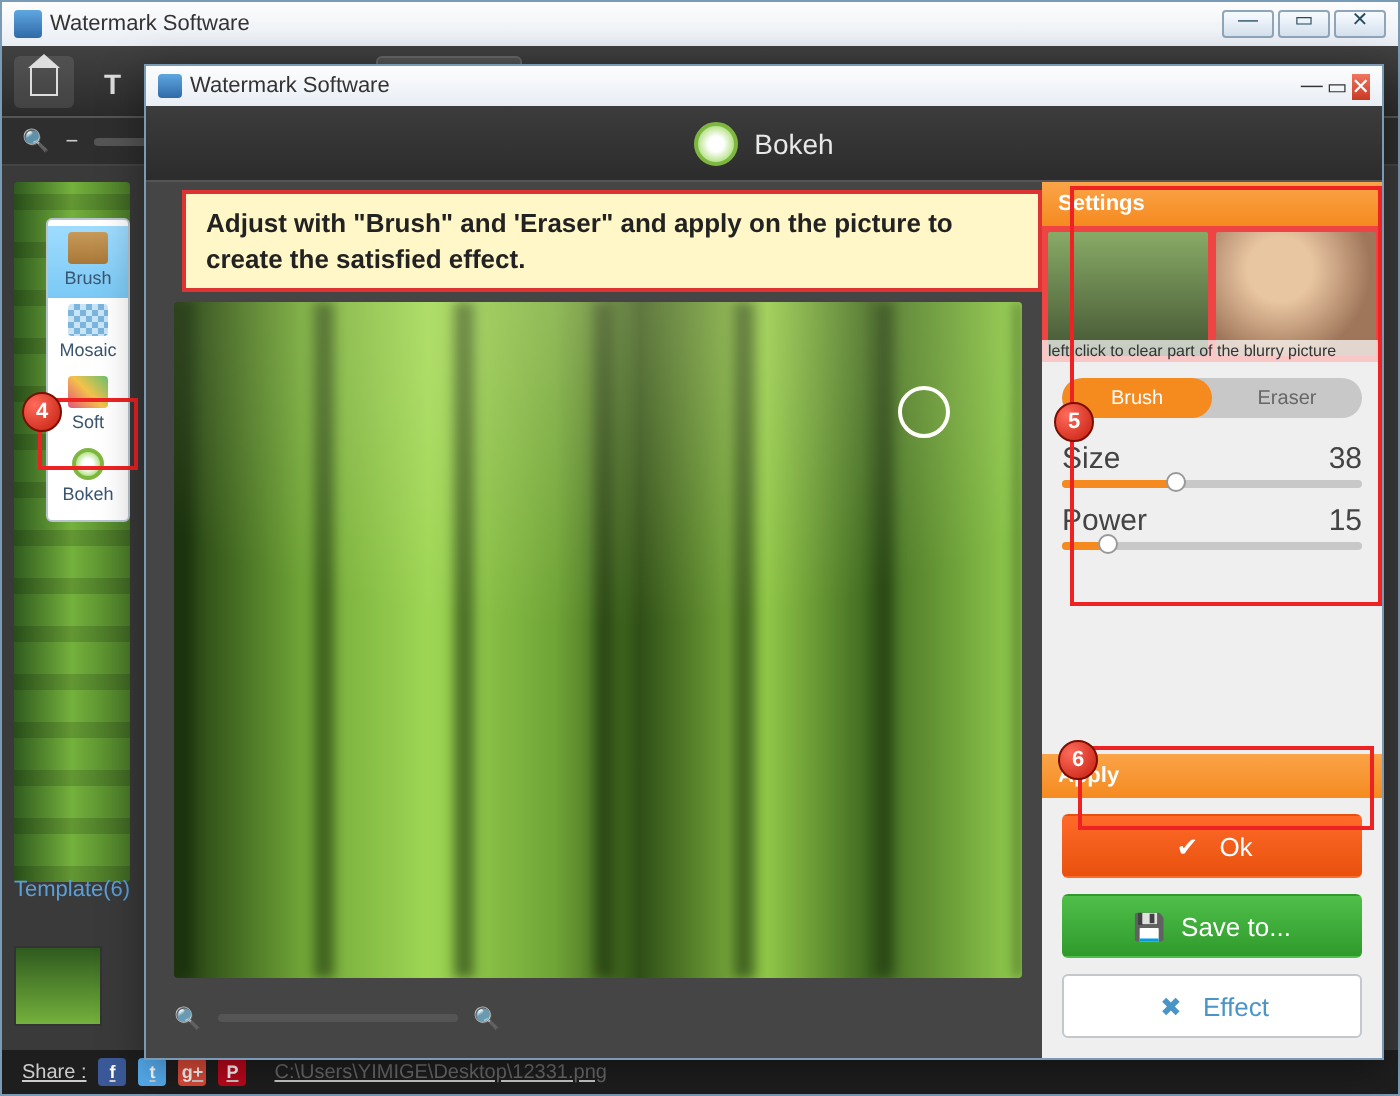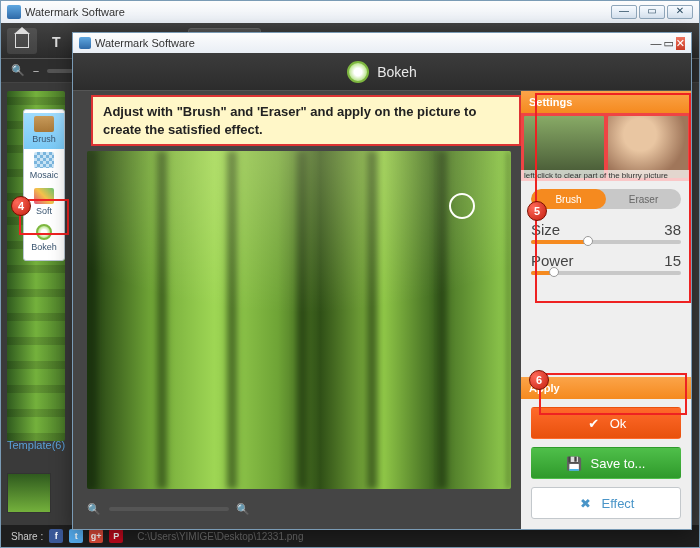--- a/index.html
+++ b/index.html
@@ -42,21 +42,21 @@
 .pi-brush { background: linear-gradient(#c79a5a,#a87838); }
 .pi-mosaic { background: repeating-conic-gradient(#7ab5dd 0 25%, #c9e4f5 0 50%); background-size: 6px 6px; }
 .pi-color { background: linear-gradient(45deg,#e0527a,#f4c14a,#6ac270); }
 .pi-bokeh { border: 2px solid #7eb740; border-radius: 50%; width: 16px; height: 16px; background: radial-gradient(circle,#fff 30%,#b9e38d 70%); }
 .red-marker-box { position: absolute; border: 2px solid #e22; pointer-events: none; }
 
 .template-label { position: absolute; left: 6px; top: 438px; font-size: 11px; color: #5aa0d8; }
 .template-thumb { position: absolute; left: 6px; top: 472px; width: 44px; height: 40px; background: linear-gradient(#2f5a1e,#74b13c); border: 1px solid #333; }
 
 
-.bottom-bar { position: absolute; left: 0; bottom: 0; height: 22px; width: 100%; background: #1e1e1e; display: flex; align-items: center; padding: 0 10px; gap: 6px; font-size: 10px; color: #ccc; }
+.bottom-bar { position: absolute; left: 0; bottom: 0; height: 22px; width: 100%; background: #1e1e1e; display: flex; align-items: center; padding: 0 10px; gap: 6px; font-size: 10px; color: #ccc; text-decoration: underline; }
 .share-ic { width: 14px; height: 14px; border-radius: 2px; display:flex;align-items:center;justify-content:center;font-size:9px;color:#fff;font-weight:bold; }
 .fb{background:#3b5998}.tw{background:#55acee}.gp{background:#dd4b39}.pin{background:#bd081c;}
 .bottom-path { color: #6a6a6a; margin-left: 8px; }
 
 
 .inner-window { position: absolute; left: 72px; top: 32px; width: 620px; height: 498px; border: 1px solid #7a9bb5; background: #3a3a3a; box-shadow: 0 4px 20px rgba(0,0,0,0.4); }
 .inner-titlebar { height: 20px; background: linear-gradient(#fdfdfd,#e9eef5); display: flex; align-items: center; padding: 0 6px; font-size: 11px; color: #333; }
 .inner-titlebar .win-buttons { margin-left: auto; display: flex; gap: 2px; }
 .inner-titlebar .close-btn { background: linear-gradient(#f07560,#c83a25); color:#fff; }
 .inner-header { height: 38px; background: linear-gradient(#3c3c3c,#2c2c2c); display: flex; align-items: center; justify-content: center; gap: 8px; color: #e8e8e8; font-size: 14px; border-bottom: 1px solid #555; }

